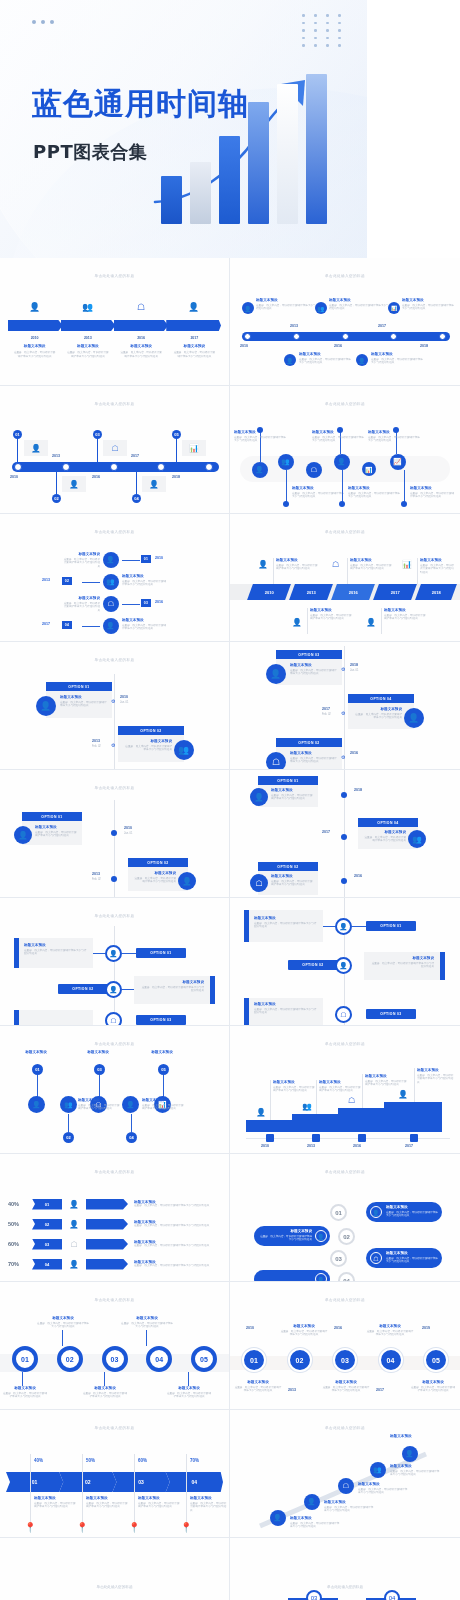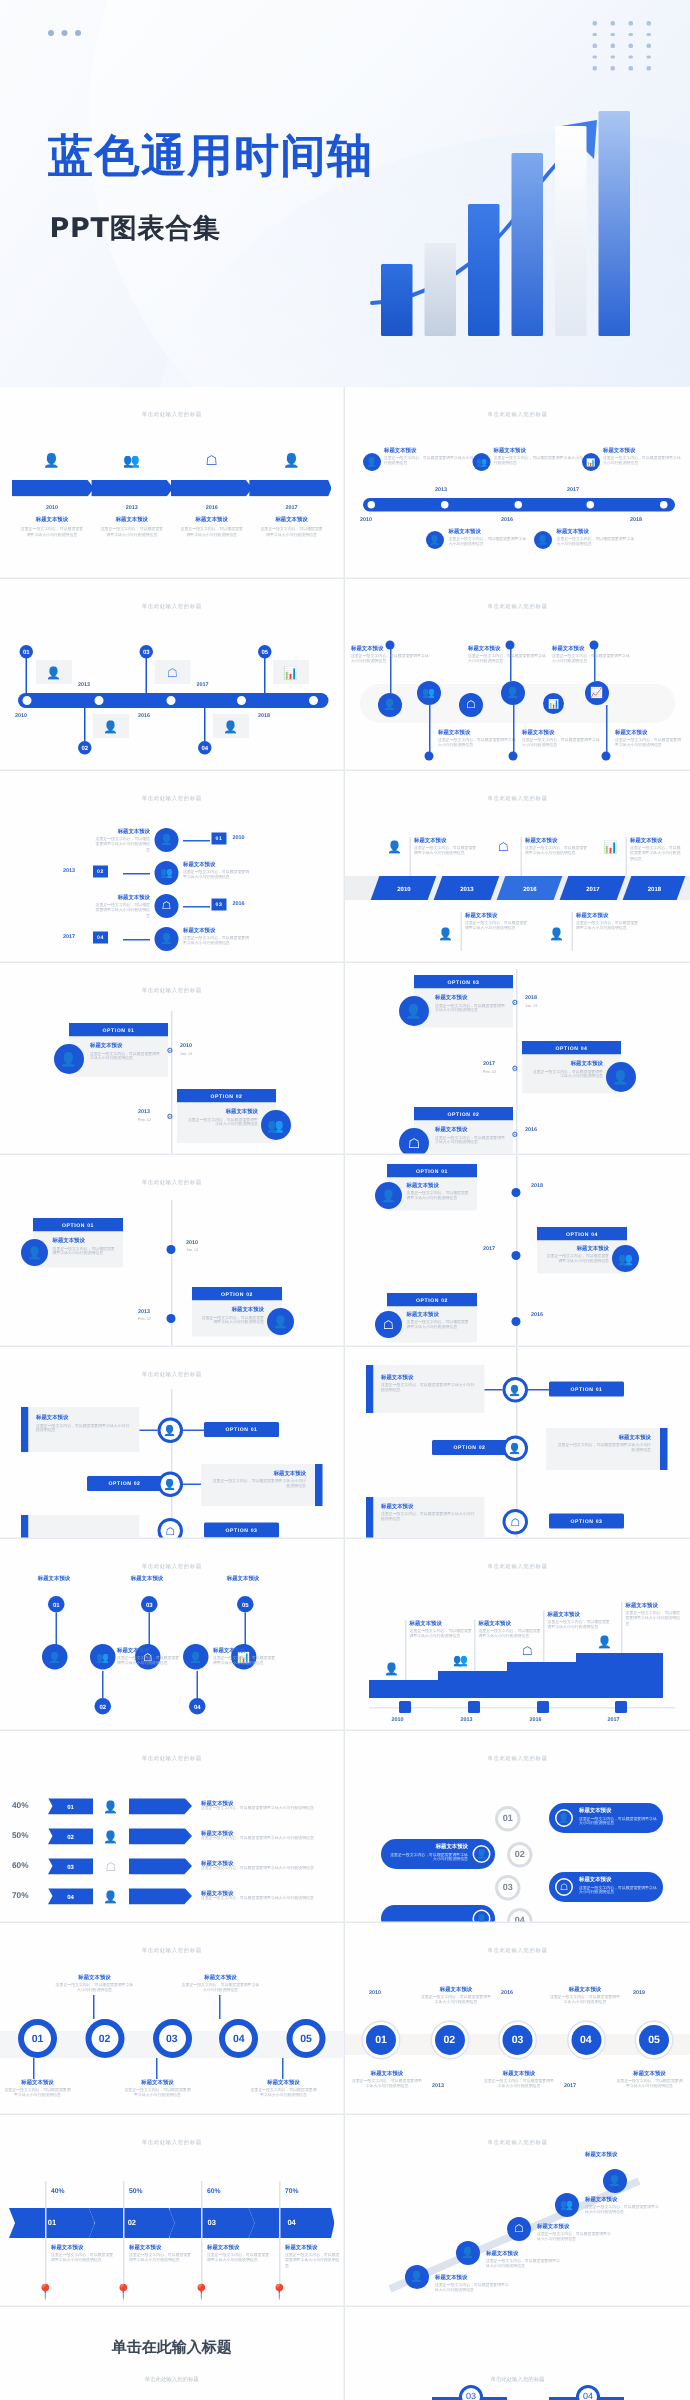--- a/index.html
+++ b/index.html
@@ -7,21 +7,21 @@
   body {
     font-family: "Liberation Sans", "DejaVu Sans", sans-serif;
     background:#ffffff;
     width:460px;
     overflow-x:hidden;
   }
   .page { width:460px; position:relative; }
 
   
   .cover {
-    width:460px; height:258px; position:relative; overflow:hidden;
+    width:367px; height:258px; position:relative; overflow:hidden;
     background:linear-gradient(125deg,#fbfcfe 0%,#f2f6fc 45%,#e9f0fa 72%,#dfe9f7 100%);
   }
   .cover-swoosh {
     position:absolute; right:-120px; top:-180px;
     width:520px; height:520px; border-radius:50%;
     background:linear-gradient(140deg,rgba(255,255,255,.85),rgba(232,240,252,.2));
     box-shadow:0 0 0 1px rgba(255,255,255,.55);
   }
   .cover-swoosh2 {
     position:absolute; right:-200px; bottom:-260px;
@@ -989,21 +989,20 @@
         <div class="lbl-b">这里是一段文字内容，可以根据需要调整字体大小与行距说明信息</div>
       </div>
       <div class="circ" style="position:absolute;left:40px;top:100px;width:16px;height:16px;font-size:7px;">👤</div>
       <div class="txtblock" style="left:60px;top:106px;width:50px;">
         <div class="lbl-t">标题文本预设</div>
         <div class="lbl-b">这里是一段文字内容，可以根据需要调整字体大小与行距说明信息</div>
       </div>
     </div>
 
     <div class="slide">
-      <div class="last-title">单击在此输入标题</div>
       <div style="position:absolute;left:0;right:0;top:36px;text-align:center;">
         <span class="t" style="font-size:3.6px;color:#b9c2cf;">单击此处输入您的标题</span>
       </div>
       <div style="position:absolute;left:14px;right:14px;top:52px;display:flex;justify-content:space-between;align-items:flex-end;height:60px;">
         
         
         
         
         
       </div>

